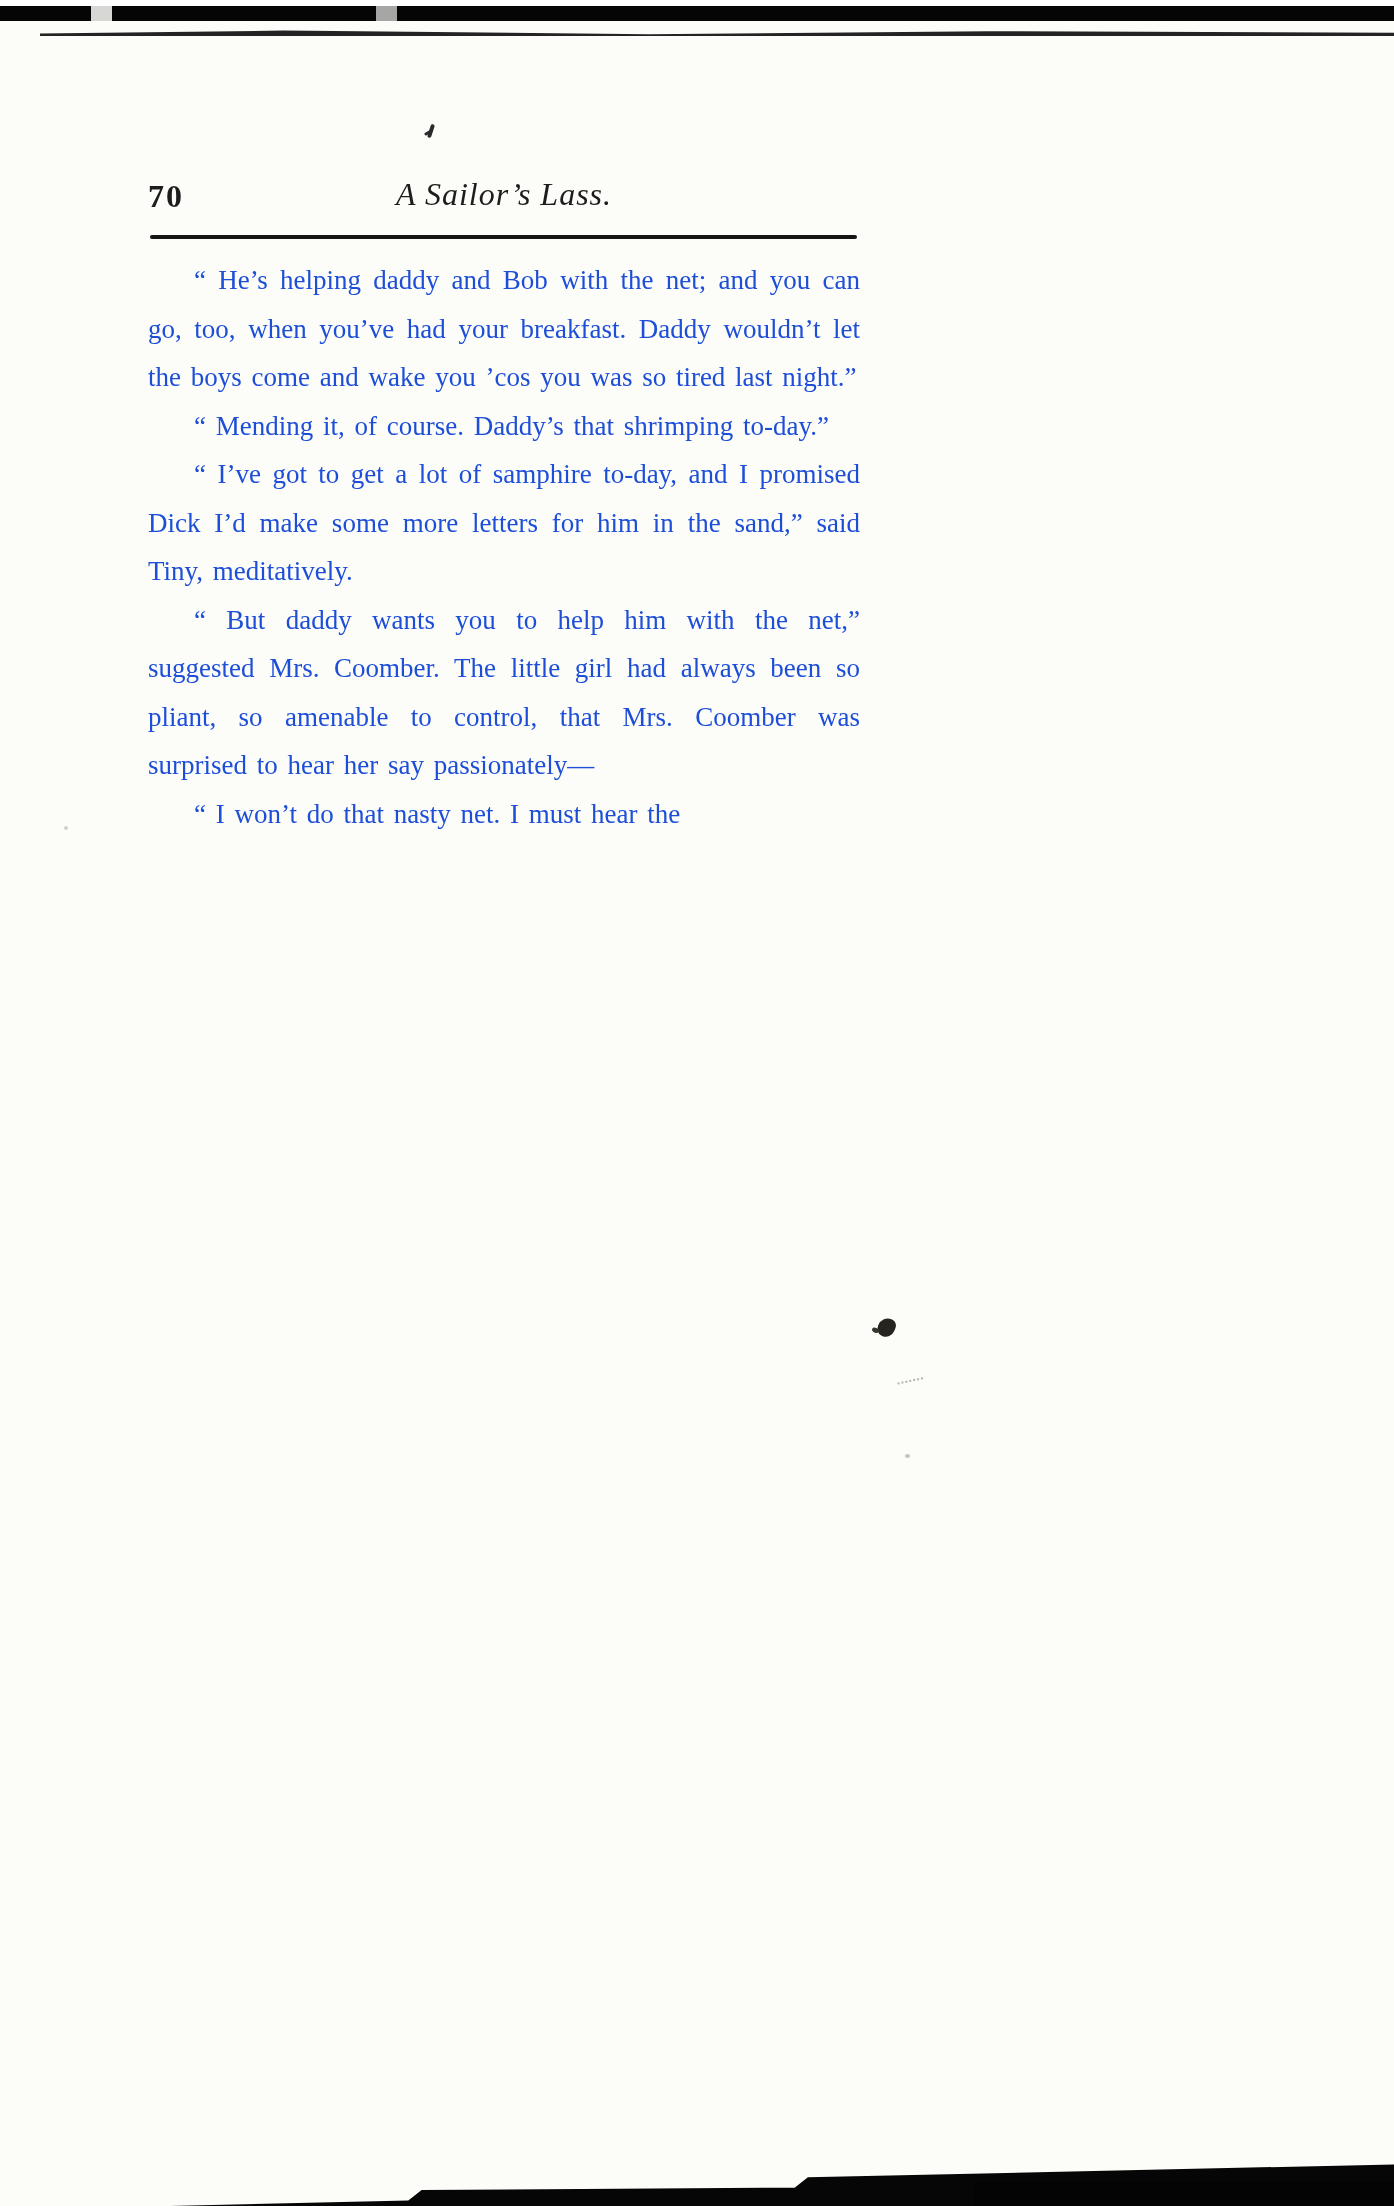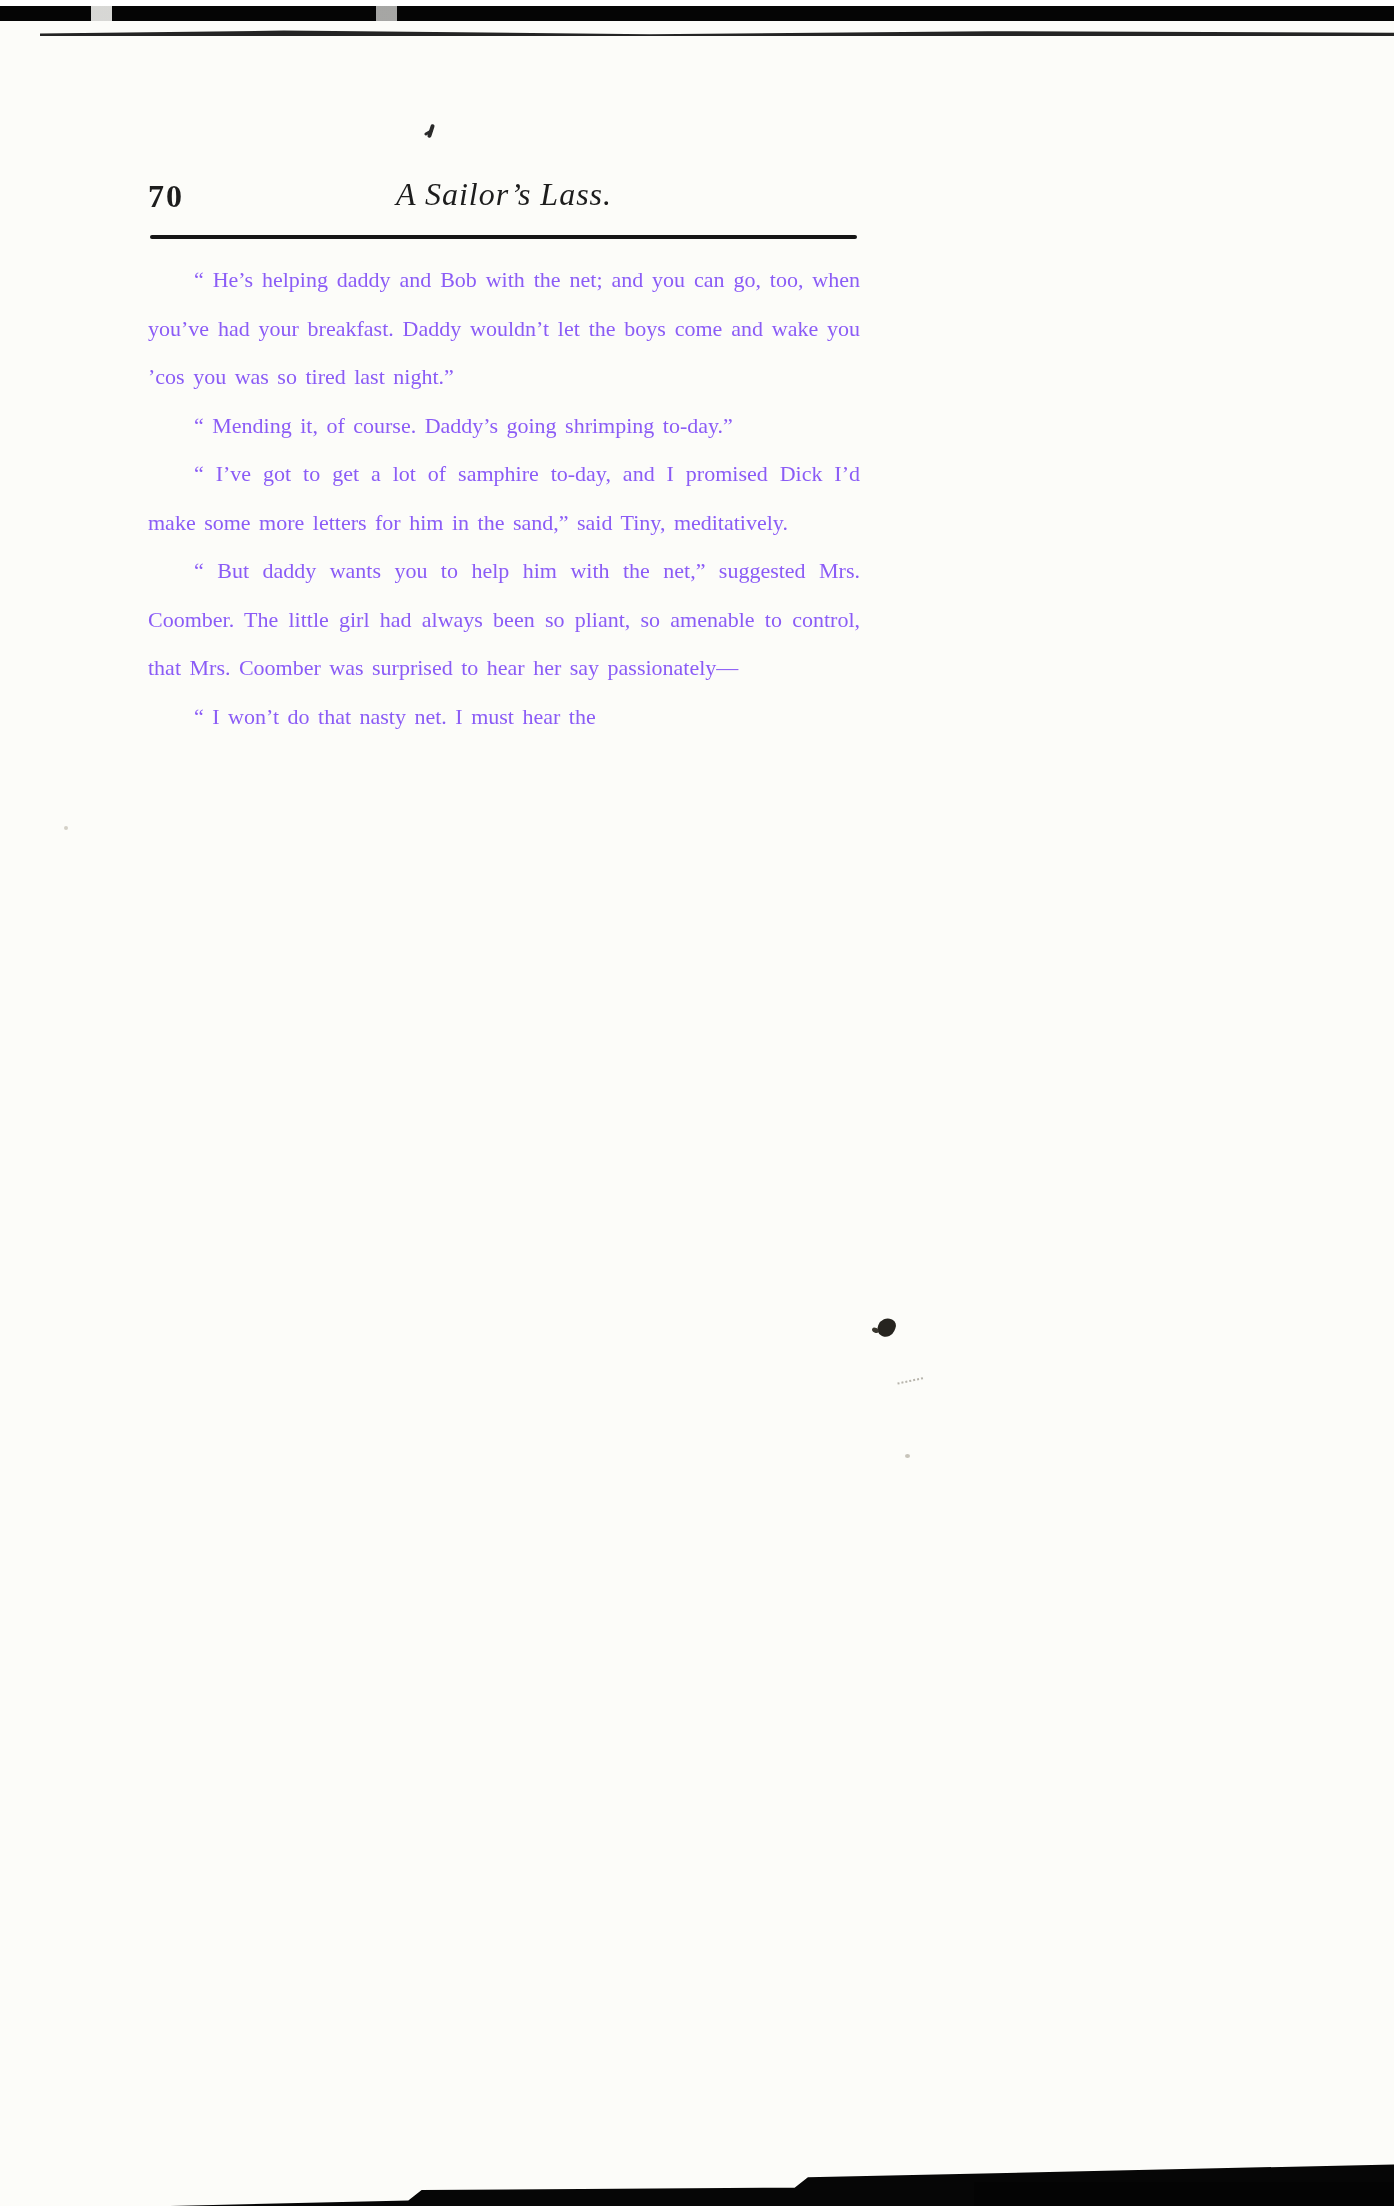--- a/index.html
+++ b/index.html
@@ -86,24 +86,24 @@
     font-style: italic; font-size: 32px; letter-spacing: 1px;
   }
   .header-rule {
     position: absolute; top: 229px; left: 150px; width: 707px; height: 4px;
     background: #151515; border-radius: 2px;
   }
 
   
   .text-block {
     position: absolute; top: 250px; left: 148px; width: 712px;
-    font-size: 22px; line-height: 48.5px;
+    font-size: 27px; line-height: 48.5px;
     text-align: justify;
     word-spacing: 3px;
-    color: #8b5cf6;
+    color: #1d4ed8;
   }
   .text-block p {
     margin: 0;
     text-indent: 46px;
   }
 </style>
 </head>
 <body>
 
 <div class="scan-page">
@@ -113,21 +113,21 @@
   <div class="tick-mark"></div>
 
   <header class="running-header">
     <span class="page-number">70</span>
     <span class="header-title">A Sailor’s Lass.</span>
   </header>
   <div class="header-rule"></div>
 
   <main class="text-block">
     <p>“ He’s helping daddy and Bob with the net; and you can go, too, when you’ve had your breakfast.  Daddy wouldn’t let the boys come and wake you ’cos you was so tired last night.”</p>
-    <p>“ Mending it, of course.  Daddy’s going shrimping to-day.”</p>
+    <p>“ Mending it, of course.  Daddy’s that shrimping to-day.”</p>
     <p>“ I’ve got to get a lot of samphire to-day, and I promised Dick I’d make some more letters for him in the sand,” said Tiny, meditatively.</p>
     <p>“ But daddy wants you to help him with the net,” suggested Mrs. Coomber.  The little girl had always been so pliant, so amenable to control, that Mrs. Coomber was surprised to hear her say passionately—</p>
     <p>“ I won’t do that nasty net.  I must hear the</p>
   </main>
 
   <div class="ink-blot"></div>
   <div class="faint-mark"></div>
   <div class="speck-1"></div>
   <div class="speck-2"></div>
 

